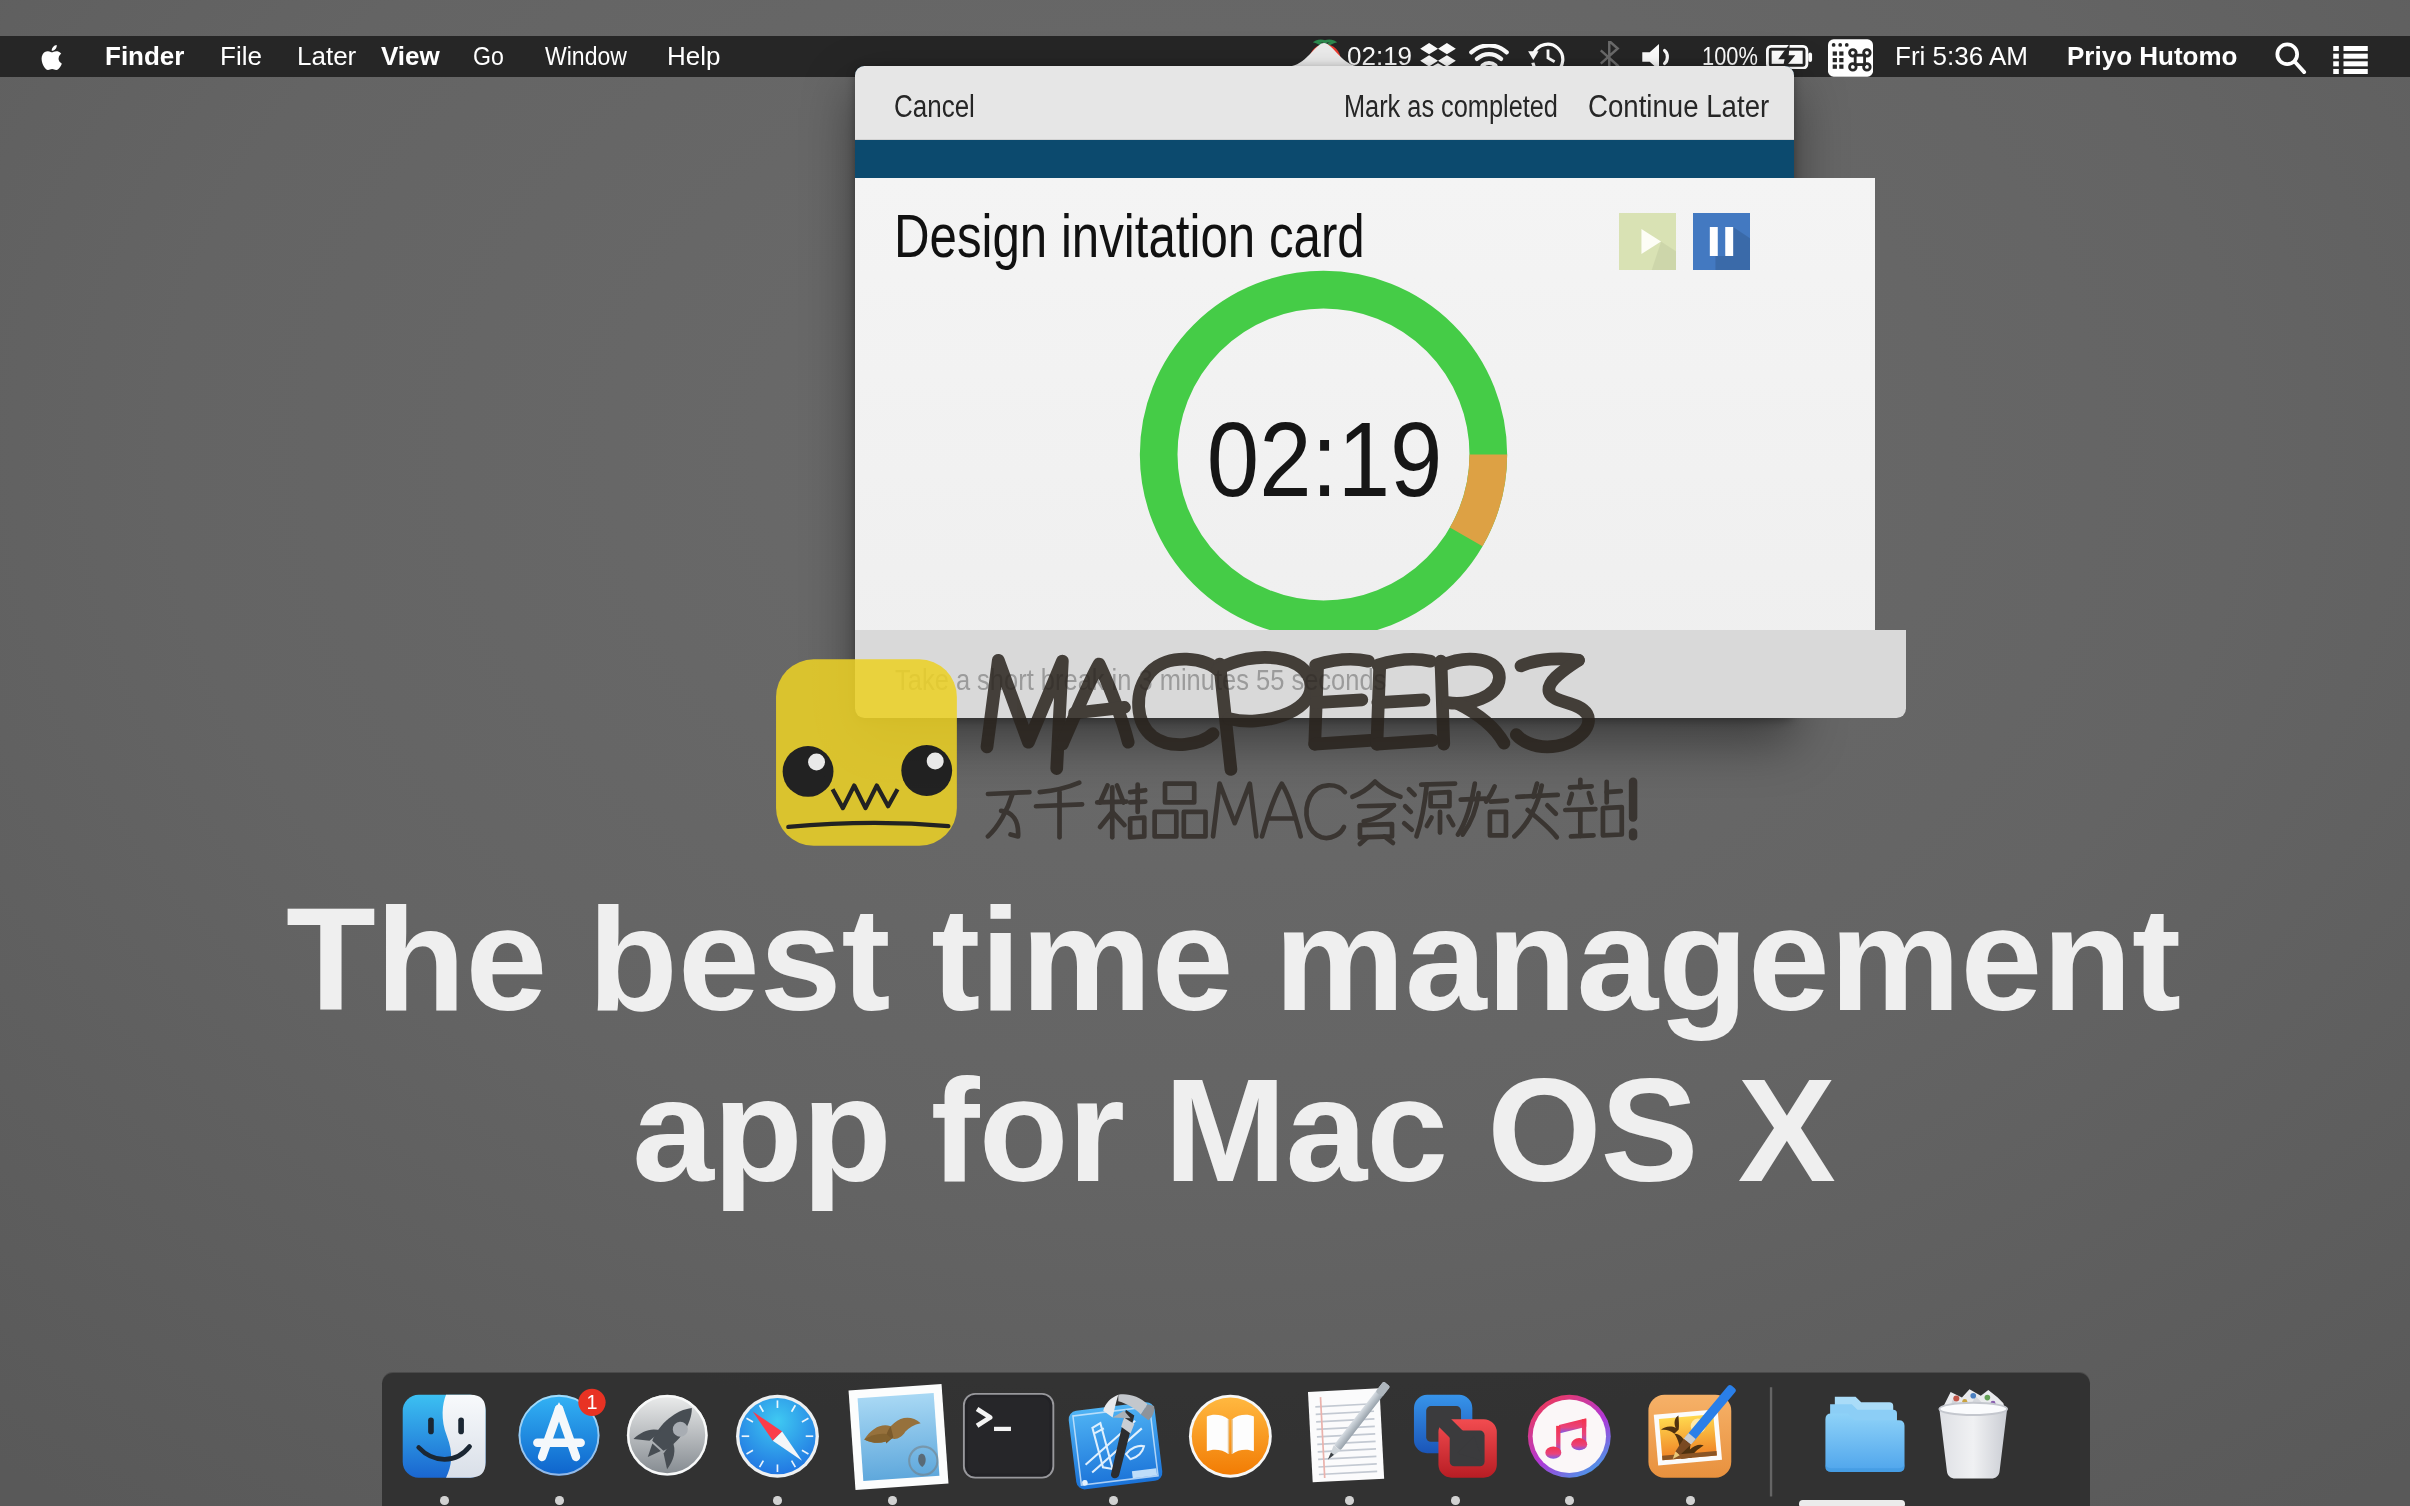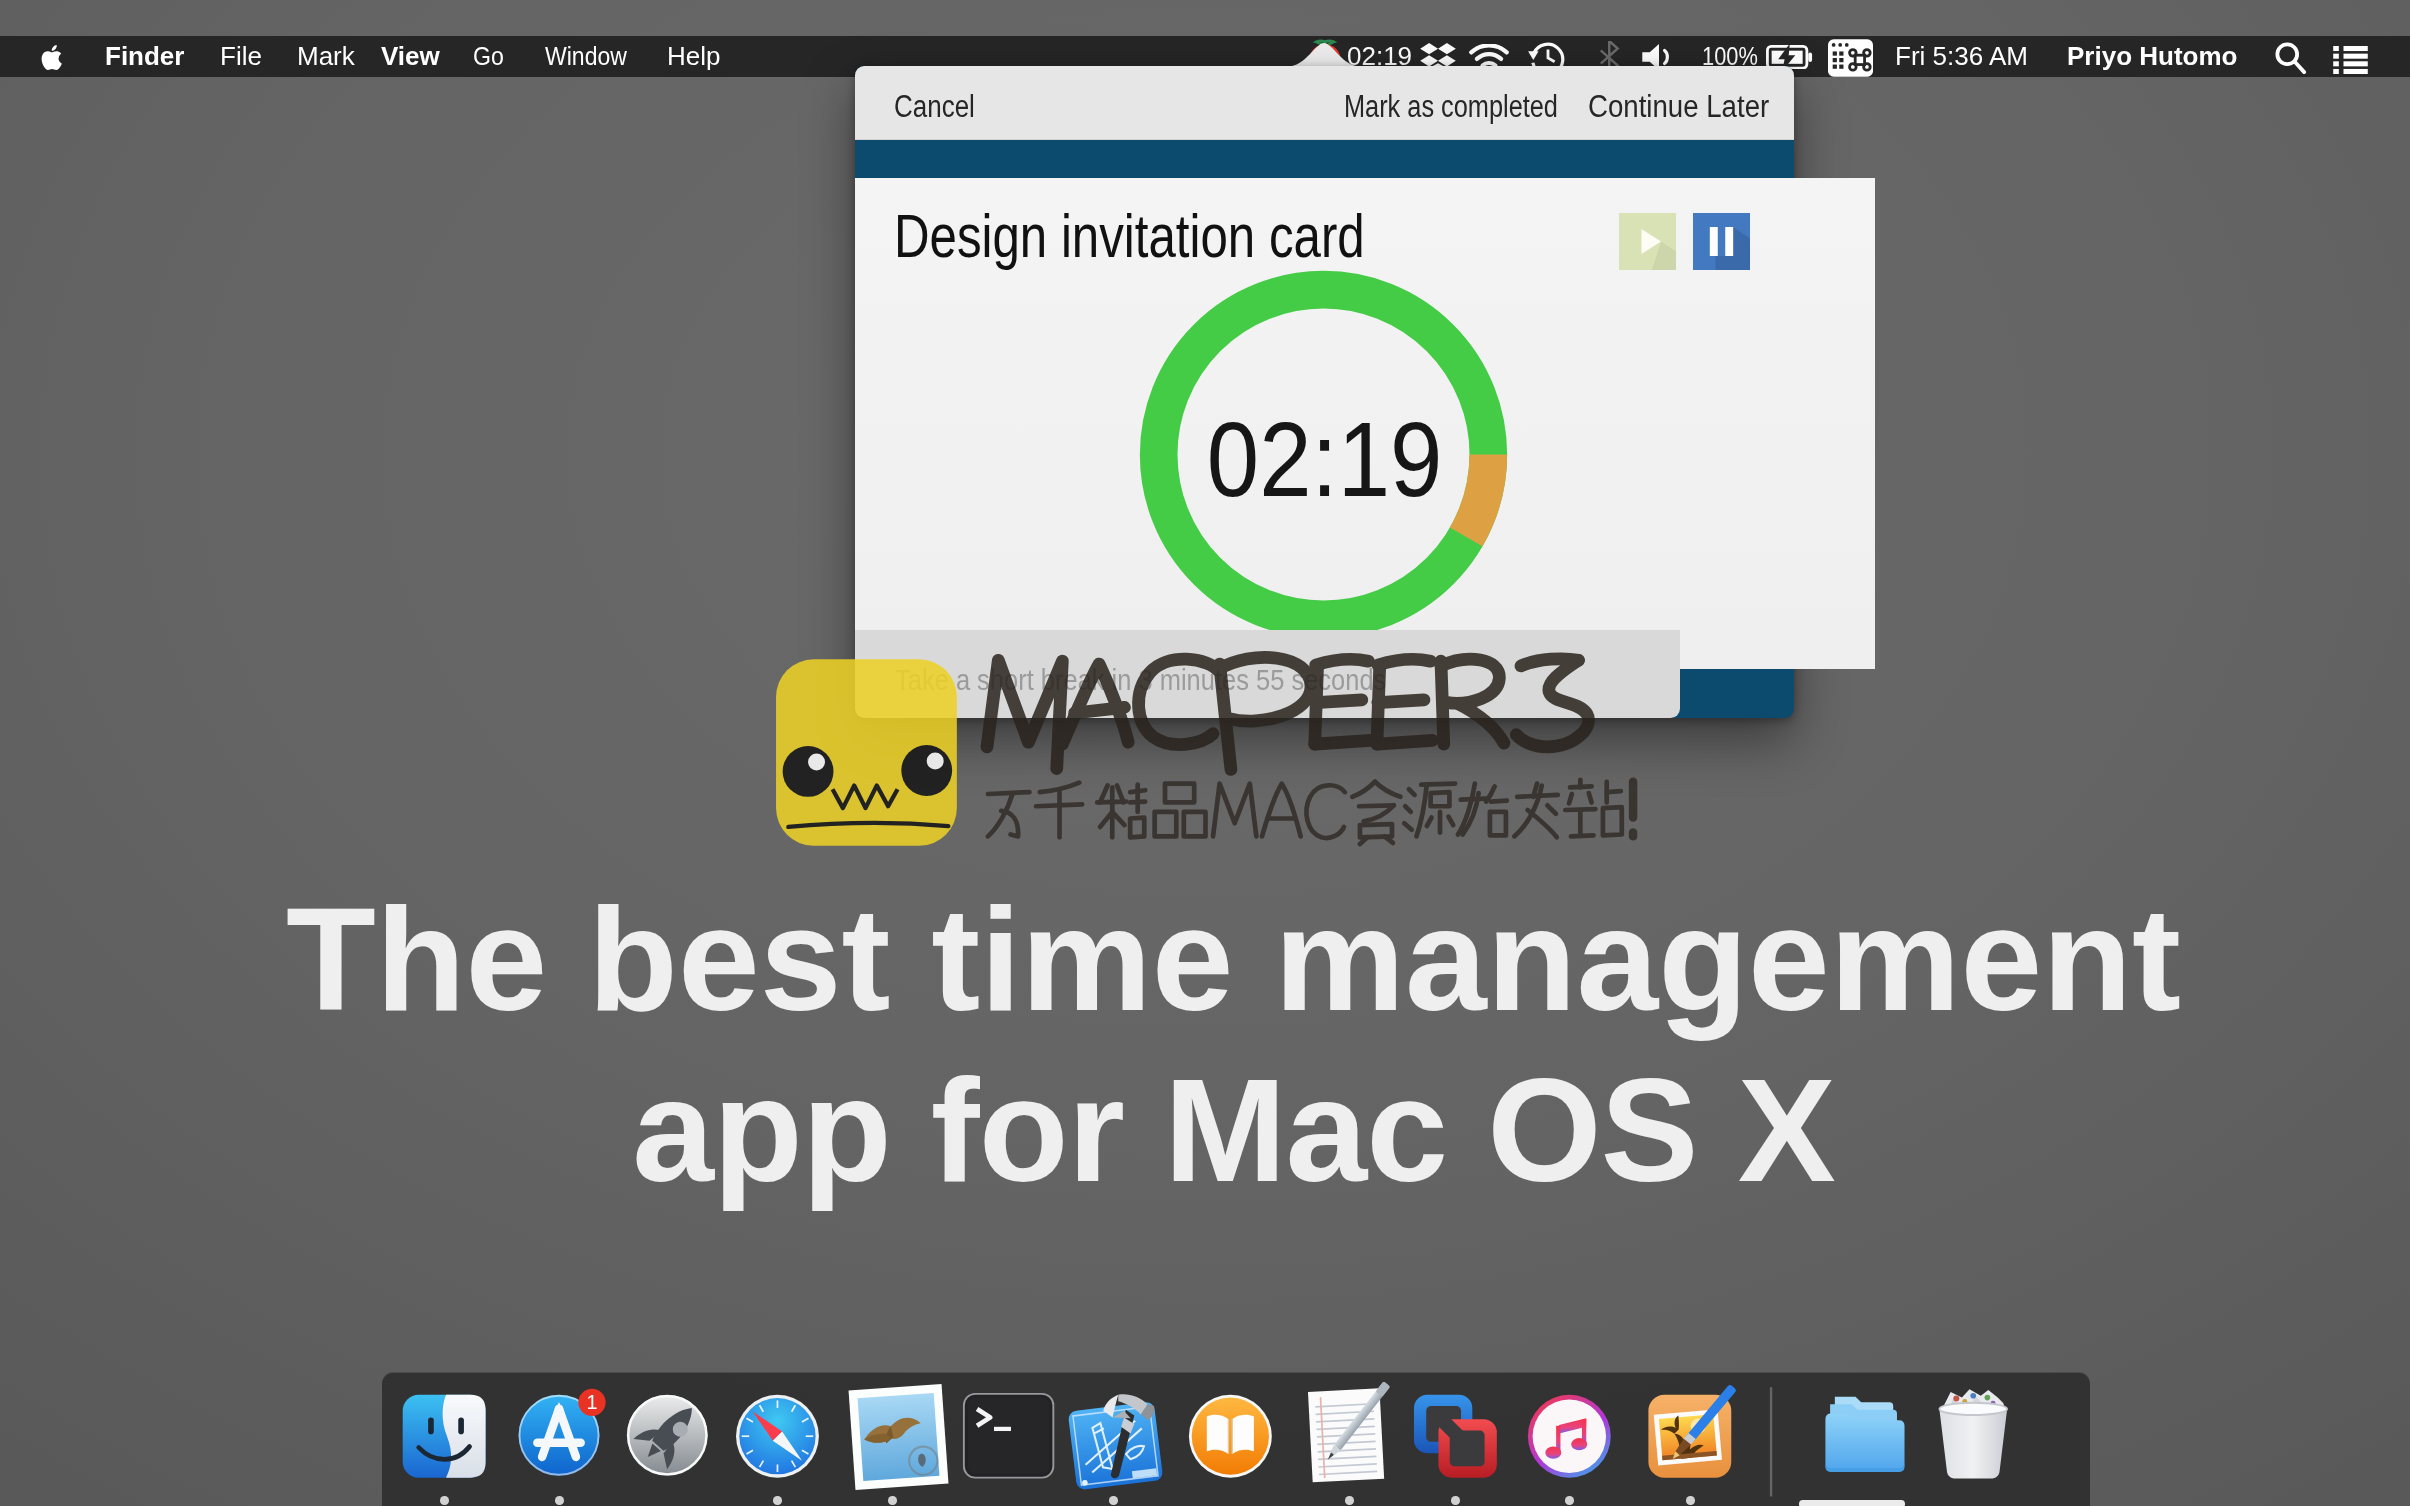--- a/index.html
+++ b/index.html
@@ -13,21 +13,21 @@
   #menubar .b{font-weight:bold;}
   
   #popover{position:absolute;left:855px;top:66px;width:939px;height:652px;border-radius:9.4px;
            background:#0c4a6e;box-shadow:0 22.6px 52px rgba(0,0,0,0.42), 0 2.8px 9.4px rgba(0,0,0,0.3);}
   #pop-head{position:absolute;left:0;top:0;width:939px;height:73px;background:#e6e6e6;
             border-radius:9.4px 9.4px 0 0;border-bottom:0.9px solid #d2d2d2;}
   #pop-head .ht{position:absolute;top:0;height:73px;line-height:82px;font-size:31px;color:#262626;white-space:nowrap;transform-origin:left center;}
   #pop-body{position:absolute;left:0;top:73px;width:1020px;height:491px;
             background:linear-gradient(#f4f4f4,#efefef);margin-top:39px;}
   #pop-title{position:absolute;left:39px;top:21.7px;font-size:62px;color:#111;white-space:nowrap;transform-origin:left center;transform:scaleX(0.794);}
-  #pop-foot{position:absolute;left:0;top:564px;width:825px;height:88px;background:#d9d9d9;
+  #pop-foot{position:absolute;left:0;top:564px;width:1051px;height:88px;background:#d9d9d9;
             border-radius:0 0 9.4px 9.4px;}
   #pop-foot .ft{position:absolute;left:40px;top:0;height:88px;line-height:99px;font-size:30px;color:#9b9b9b;white-space:nowrap;transform-origin:left center;}
   #timer-big{position:absolute;left:0px;top:221px;width:939px;text-align:center;font-size:106px;color:#161616;}
   
   #headline{position:absolute;left:28px;top:874px;width:2411px;text-align:center;
             color:#efefef;font-size:147px;font-weight:bold;line-height:171px;}
   
   #dock{position:absolute;left:382px;top:1372px;width:1708px;height:135px;
         background:rgba(44,44,44,0.88);border-radius:11.3px 11.3px 0 0;
         box-shadow:inset 0 0.9px 0 rgba(255,255,255,0.12);}
@@ -35,21 +35,21 @@
 </style>
 </head>
 <body>
 
 <div id="menubar">
   <svg class="abs" style="left:41px;top:6.6px;" width="25.4" height="29" viewBox="0 0 24 28">
     <path fill="#fff" d="M16.7,14.9c0-3,2.5-4.5,2.6-4.6c-1.4-2.1-3.6-2.4-4.4-2.4c-1.9-0.2-3.7,1.1-4.6,1.1 c-1,0-2.4-1.1-4-1c-2,0-3.9,1.2-5,3c-2.1,3.7-0.5,9.1,1.5,12.1c1,1.5,2.2,3.1,3.8,3c1.5-0.1,2.1-1,3.9-1c1.8,0,2.4,1,4,0.9 c1.6,0,2.7-1.5,3.7-2.9c1.2-1.7,1.6-3.3,1.7-3.4C19.8,19.7,16.7,18.4,16.7,14.9z M13.7,5.8c0.8-1,1.4-2.4,1.2-3.8 c-1.2,0-2.7,0.8-3.5,1.8c-0.8,0.9-1.5,2.3-1.3,3.7C11.5,7.6,12.9,6.8,13.7,5.8z"></path>
   </svg>
   <div class="mi b" style="left:105px;">Finder</div>
   <div class="mi" style="left:220px;">File</div>
-  <div class="mi" style="left:297px;">Mark</div>
+  <div class="mi" style="left:297px;">Later</div>
   <div class="mi" style="left:381px;font-weight:bold;">View</div>
   <div class="mi" style="left:473px;transform:scaleX(0.89);">Go</div>
   <div class="mi" style="left:545px;transform:scaleX(0.885);">Window</div>
   <div class="mi" style="left:667px;">Help</div>
 
   <svg class="abs" style="left:1307px;top:2.8px;" width="36" height="38" viewBox="0 0 38 40">
     <path d="M19,3 C15,1 12,2 10,3 C13,4 15,5 16,7" fill="none" stroke="#2d8a4e" stroke-width="3" stroke-linecap="round"></path>
     <path d="M19,3 C23,1 26,2 28,3 C25,4 23,5 22,7" fill="none" stroke="#2d8a4e" stroke-width="3" stroke-linecap="round"></path>
     <circle cx="19" cy="22" r="16.5" fill="#ee3b2e"></circle>
     <circle cx="19" cy="22" r="12" fill="#ffdf66"></circle>

